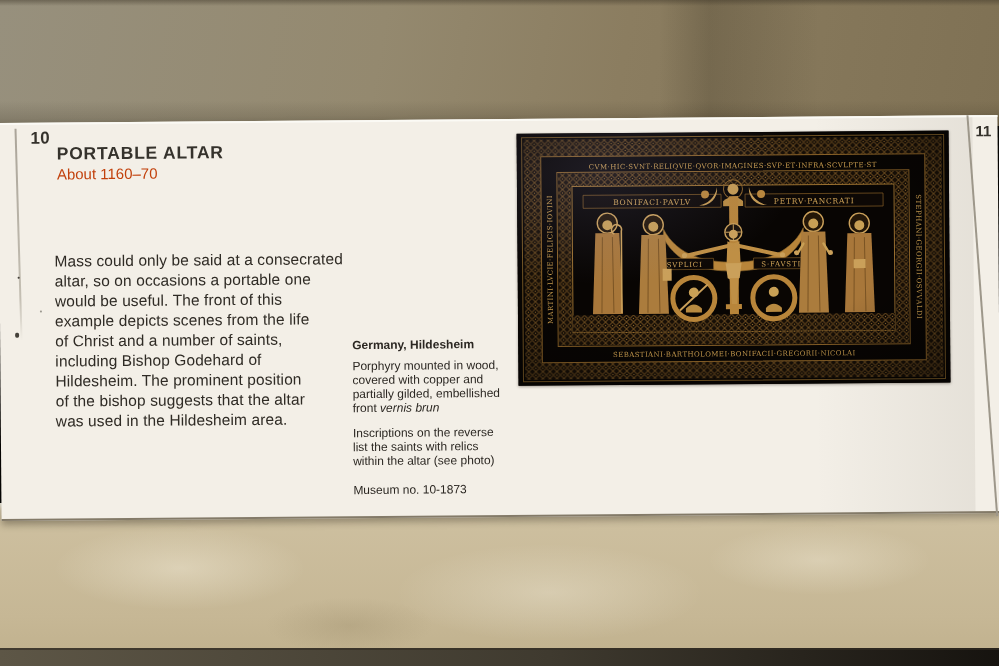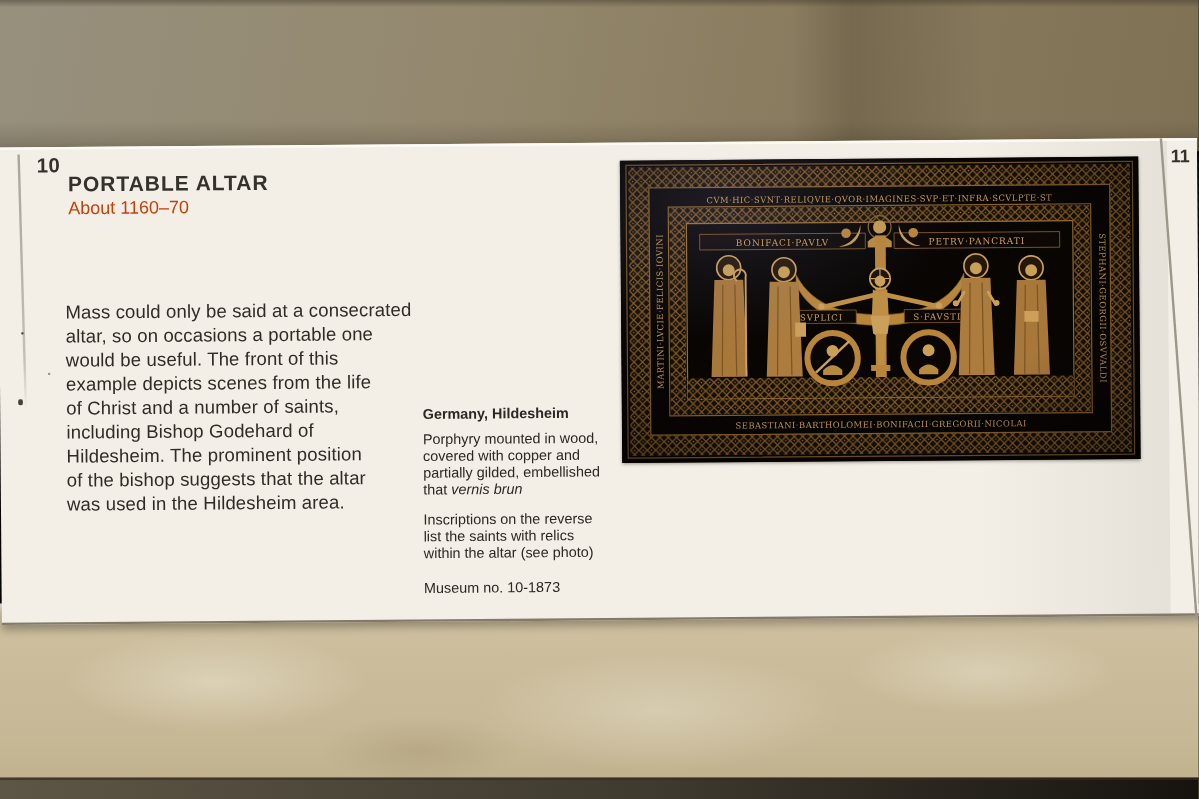--- a/index.html
+++ b/index.html
@@ -100,21 +100,21 @@
       <span>of the bishop suggests that the altar</span>
       <span>was used in the Hildesheim area.</span>
     </div>
 
     <div class="details">
       <div class="origin">Germany, Hildesheim</div>
       <div class="blk">
         <span>Porphyry mounted in wood,</span>
         <span>covered with copper and</span>
         <span>partially gilded, embellished</span>
-        <span><span class="inline">that </span><i class="inline">vernis brun</i></span>
+        <span><span class="inline">front </span><i class="inline">vernis brun</i></span>
       </div>
       <div class="blk2">
         <span>Inscriptions on the reverse</span>
         <span>list the saints with relics</span>
         <span>within the altar (see photo)</span>
       </div>
       <div class="museum">Museum no. 10-1873</div>
     </div>
 
     <div class="mark" style="left:15px;top:208px;width:4px;height:5px;"></div>

